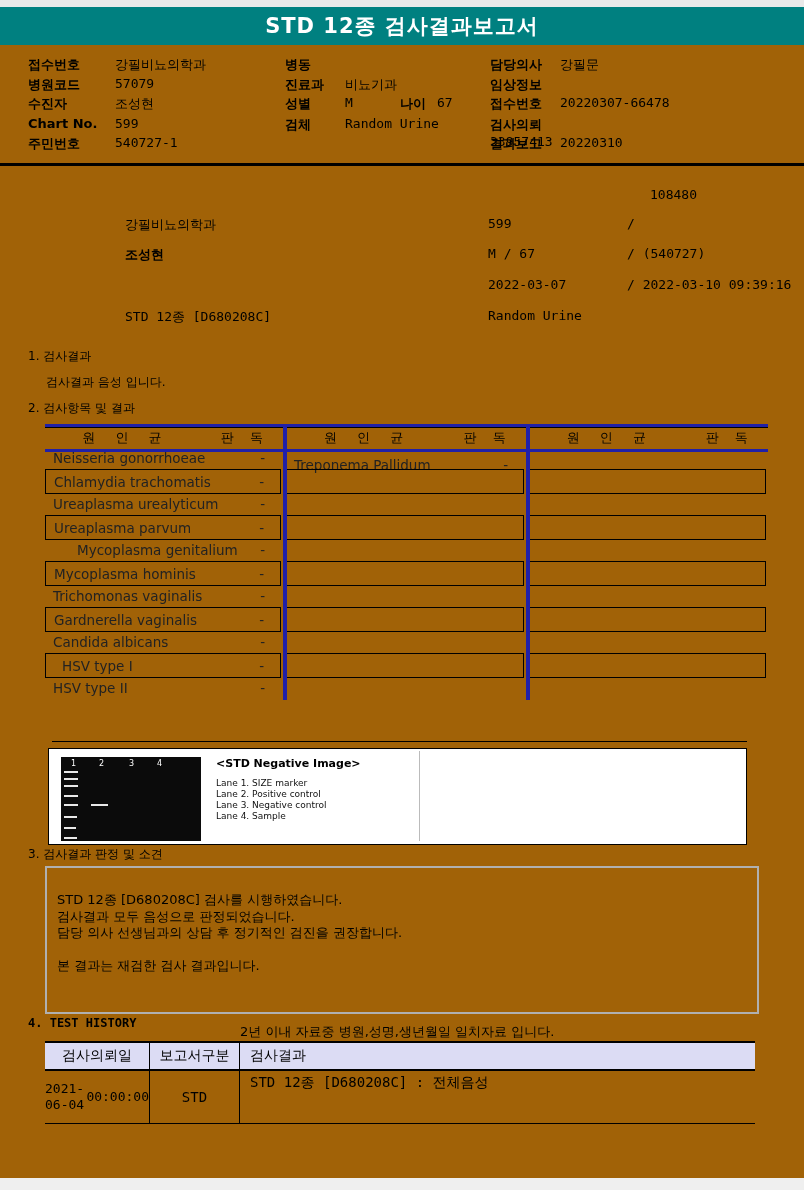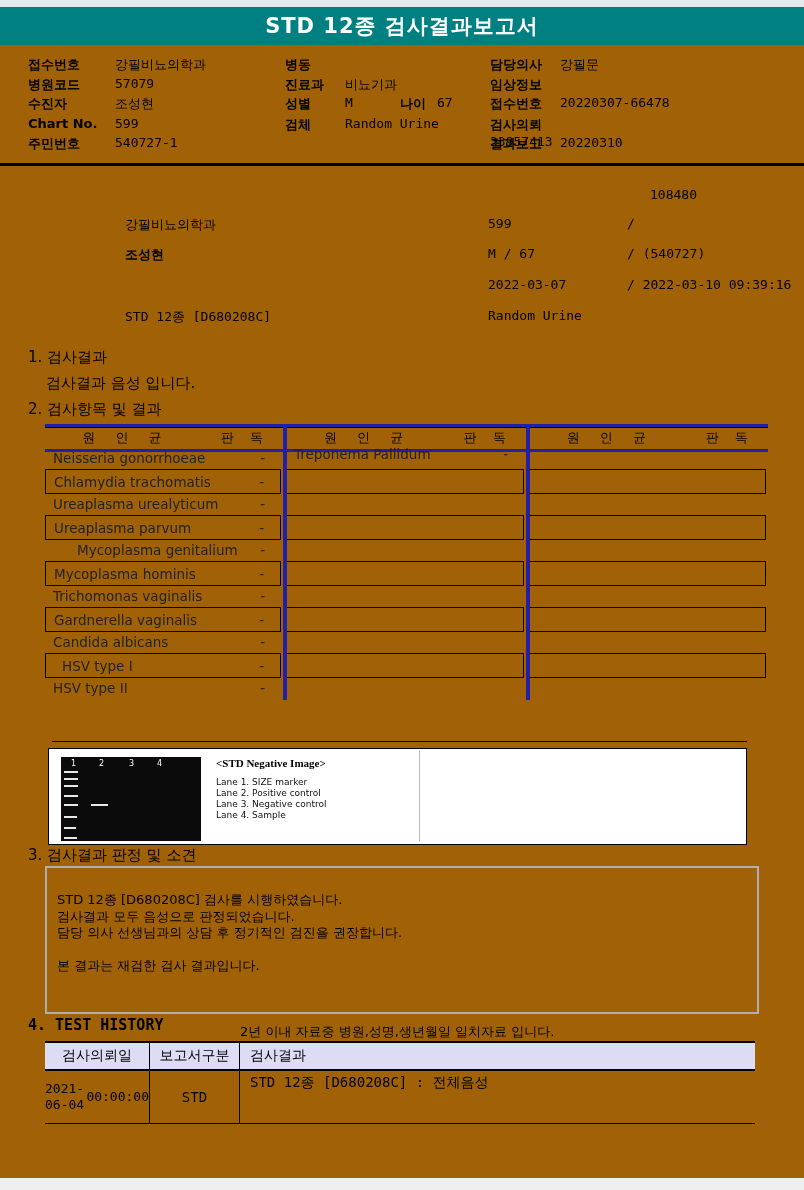--- a/index.html
+++ b/index.html
@@ -16,21 +16,21 @@
   
   .inf-row{position:absolute;display:flex;font-size:13px;white-space:nowrap;}
   .inf-label{font-weight:bold;}
   .inf-val{font-family:"DejaVu Sans Mono","DejaVu Sans",monospace;font-weight:normal;}
   
   #divider{top:163px;left:0;width:804px;height:3px;background:#000;}
   
   .mono{font-family:"DejaVu Sans Mono","DejaVu Sans",monospace;}
   .sum{position:absolute;font-size:13px;white-space:nowrap;}
   
-  .sec-h{position:absolute;font-size:15px;white-space:nowrap;}
+  .sec-h{position:absolute;font-size:12px;white-space:nowrap;}
   
   #rtable{top:424px;left:45px;width:723px;height:276px;}
   .colgrp{position:absolute;top:0;height:276px;}
   .thead{position:absolute;top:0;left:0;right:0;height:22px;
          border-top:3px solid var(--navy,#2020a8);border-bottom:3px solid var(--navy,#2020a8);
          box-shadow:inset 0 1px 0 #000;
          display:flex;align-items:center;font-size:13px;}
   .th-path{width:68%;text-align:center;letter-spacing:8px;}
   .th-res{width:32%;text-align:center;letter-spacing:6px;}
   .trow{position:absolute;left:0;right:2px;height:23px;display:flex;align-items:center;
@@ -39,21 +39,21 @@
   .trow .tres{position:absolute;right:16px;}
   .trow.boxed{border:1px solid #000;}
   .vsep{position:absolute;top:424px;width:4px;height:276px;background:var(--navy,#2020a8);}
   
   #gel-hr{top:741px;left:52px;width:695px;height:0;border-top:1px solid #000;}
   #gel-box{top:748px;left:48px;width:697px;height:95px;border:1px solid #000;background:#fff;}
   #gel-img{position:absolute;top:8px;left:12px;width:140px;height:84px;background:#0b0b0b;}
   .lane-num{position:absolute;top:2px;color:#fff;font-size:8px;}
   .band{position:absolute;height:2px;background:#e8e8e8;}
   #gel-text{position:absolute;top:8px;left:167px;width:195px;}
-  #gel-title{font-weight:bold;font-size:11px;margin-bottom:8px;white-space:nowrap;font-family:Liberation Serif, serif;}
+  #gel-title{font-weight:bold;font-size:11px;margin-bottom:8px;white-space:nowrap;}
   .gel-line{font-size:9px;line-height:11px;color:#111;white-space:nowrap;}
   #gel-vline{position:absolute;top:2px;left:370px;width:1px;height:90px;background:#bbb;}
   
   #op-box{top:866px;left:45px;width:710px;height:144px;border:2px solid #b0b0b0;}
   .op-line{position:relative;margin:0;padding:0 0 0 10px;font-size:13px;line-height:16.5px;white-space:nowrap;}
   #op-box .pad{padding-top:24px;}
   
   #hist{top:1041px;left:45px;width:710px;border-top:2px solid #000;border-bottom:1px solid #000;}
   .h-row{display:flex;}
   .h-head{background:var(--lav,#dcdcf4);border-bottom:2px solid #000;height:26px;}
@@ -209,21 +209,21 @@
         <div class="trow" style="top: 252px;">
           <span class="tname">HSV type II</span>
           <span class="tres">-</span>
         </div>
       </div>
     <div class="colgrp" id="grp1" style="left:241px;width:240px;">
         <div class="thead">
           <span class="th-path">원 인 균</span>
           <span class="th-res">판 독</span>
         </div>
-        <div class="trow" style="top: 18px;">
+        <div class="trow" style="top: 29px;">
           <span class="tname">Treponema Pallidum</span>
           <span class="tres">-</span>
         </div>
         <div class="trow boxed" style="top: 45px;">
           <span class="tname"></span>
           <span class="tres"></span>
         </div>
         <div class="trow" style="top: 68px;">
           <span class="tname"></span>
           <span class="tres"></span>

